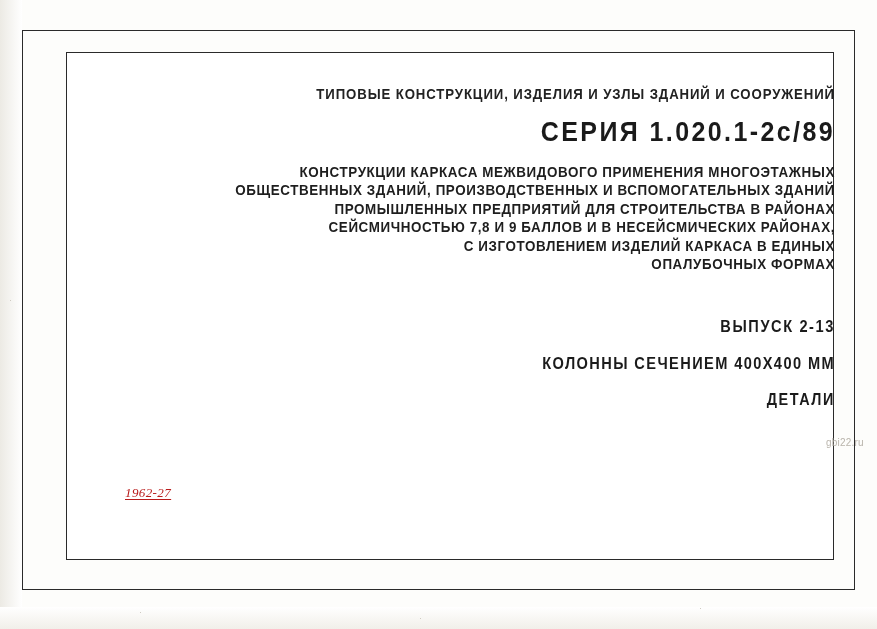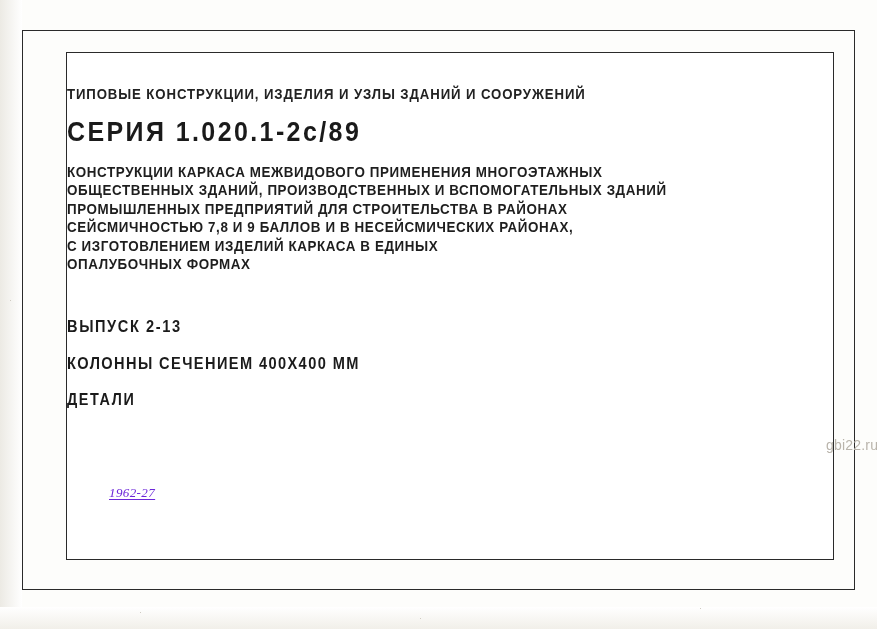--- a/index.html
+++ b/index.html
@@ -46,21 +46,21 @@
     box-sizing: border-box;
     background: #ffffff;
   }
 
   .content {
     position: absolute;
     left: 0;
     top: 0;
     width: 768px;
     height: 508px;
-    text-align: left;
+    text-align: right;
   }
 
   .line-top {
     position: absolute;
     top: 33px;
     left: 0;
     width: 100%;
     font-size: 13.2px;
     letter-spacing: 0.9px;
     font-weight: 700;
@@ -122,37 +122,37 @@
     left: 0;
     width: 100%;
     font-size: 14.4px;
     letter-spacing: 1.6px;
     font-weight: 700;
     transform: scaleY(1.1);
   }
 
   .doc-code {
     position: absolute;
-    left: 42px;
+    left: 58px;
     top: 432px;
     font-family: "Liberation Serif", serif;
     font-size: 13px;
     font-style: italic;
     letter-spacing: 0.4px;
-    color: #6d28d9;
+    color: #b91c1c;
     text-decoration: underline;
     text-decoration-thickness: 1px;
     text-underline-offset: 2px;
   }
 
   .watermark {
     position: absolute;
     left: 826px;
     top: 437px;
-    font-size: 14px;
+    font-size: 10px;
     color: #b9b4ab;
     letter-spacing: 0.2px;
     white-space: nowrap;
   }
 
   
   .edge-shade-left {
     position: absolute;
     left: 0;
     top: 0;

